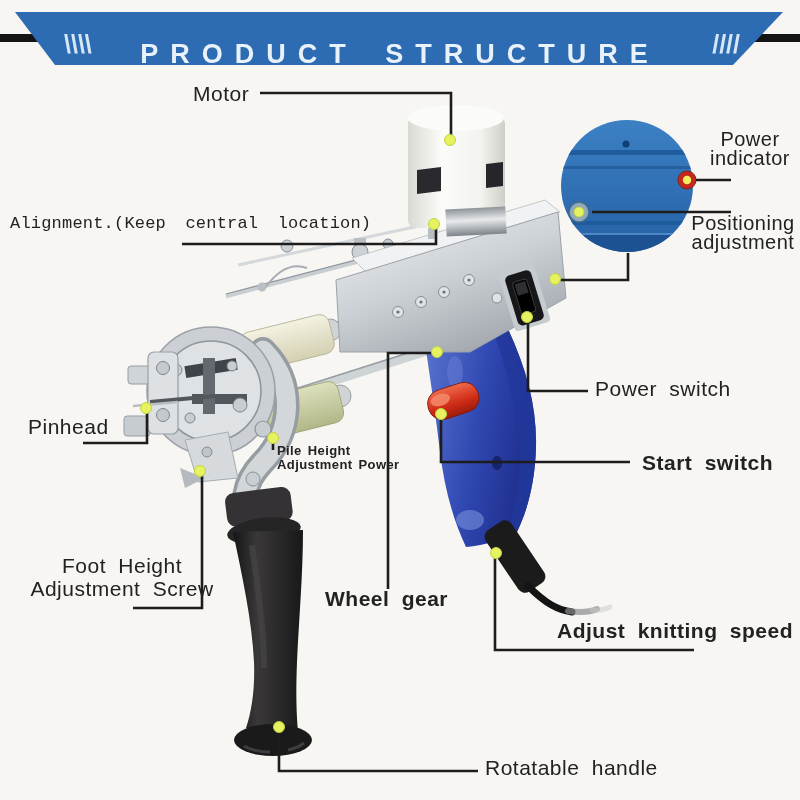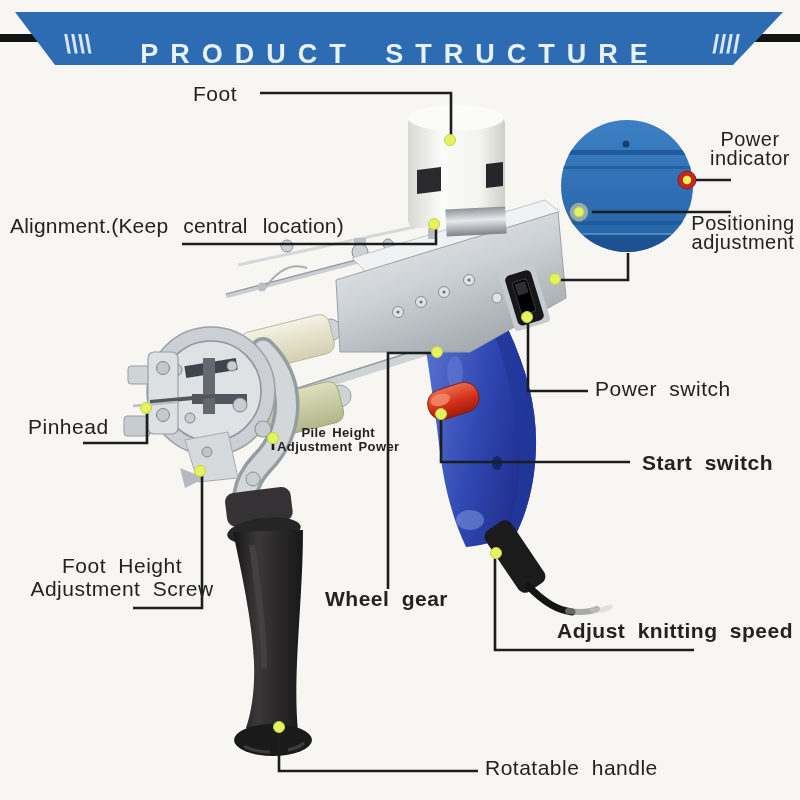--- a/index.html
+++ b/index.html
@@ -18,26 +18,26 @@
   .banner .slash.l{left:64px;}
   .banner .slash.r{right:60px;}
 
   
   .lbl{position:absolute;color:#222;font-size:21px;letter-spacing:.5px;word-spacing:6px;
        white-space:nowrap;}
   .lbl.center{text-align:center;white-space:normal;}
   .lbl .ln{display:block;line-height:19px;}
   .lbl-motor{left:193px;top:82px;}
   .lbl-power-indicator{left:698px;top:130px;width:104px;font-size:20px;}
-  .lbl-alignment{left:10px;top:214px;font-size:21px;word-spacing:9px;letter-spacing:.2px;}
+  .lbl-alignment{left:10px;top:214px;font-size:17px;word-spacing:9px;letter-spacing:.2px;font-family:Liberation Mono, monospace;}
   .lbl-positioning{left:684px;top:214px;width:118px;font-size:20px;}
   .lbl-power-switch{left:595px;top:377px;}
   .lbl-start-switch{left:642px;top:451px;font-weight:bold;}
   .lbl-pinhead{left:28px;top:415px;}
-  .lbl-pile-height{left:277px;top:426px;font-size:13px;font-weight:bold;letter-spacing:.4px;word-spacing:2px;text-align:center;}
+  .lbl-pile-height{left:277px;top:444px;font-size:13px;font-weight:bold;letter-spacing:.4px;word-spacing:2px;}
   .lbl-pile-height .ln{line-height:14px;}
   .lbl-foot-height{left:0px;top:554px;width:244px;}
   .lbl-foot-height .ln{line-height:23px;}
   .lbl-wheel-gear{left:325px;top:587px;font-weight:bold;}
   .lbl-adjust-speed{left:557px;top:619px;font-weight:bold;}
   .lbl-rotatable{left:485px;top:756px;}
 </style>
 </head>
 <body>
 
@@ -273,21 +273,21 @@
       <circle cx="441" cy="414" r="5.5"></circle>
       <circle cx="146" cy="408" r="5.5"></circle>
       <circle cx="273" cy="438" r="5.5"></circle>
       <circle cx="200" cy="471" r="5.5"></circle>
       <circle cx="437" cy="352" r="5.5"></circle>
       <circle cx="496" cy="553" r="5.5"></circle>
       <circle cx="279" cy="727" r="5.5"></circle>
     </g>
   </svg>
 
-  <div class="lbl lbl-motor">Foot</div>
+  <div class="lbl lbl-motor">Motor</div>
 
   <div class="lbl center lbl-power-indicator">
     <span class="ln">Power</span>
     <span class="ln">indicator</span>
   </div>
 
   <div class="lbl lbl-alignment">Alignment.(Keep central location)</div>
 
   <div class="lbl center lbl-positioning">
     <span class="ln">Positioning</span>

